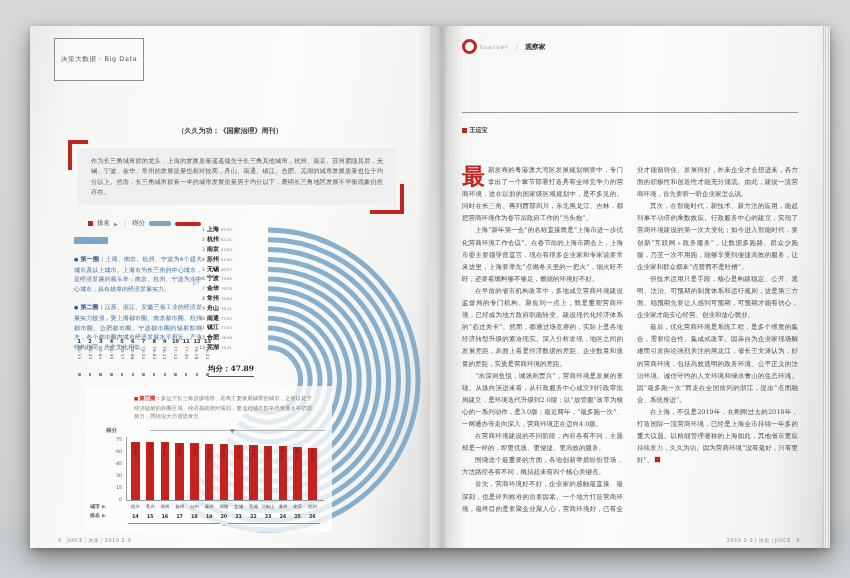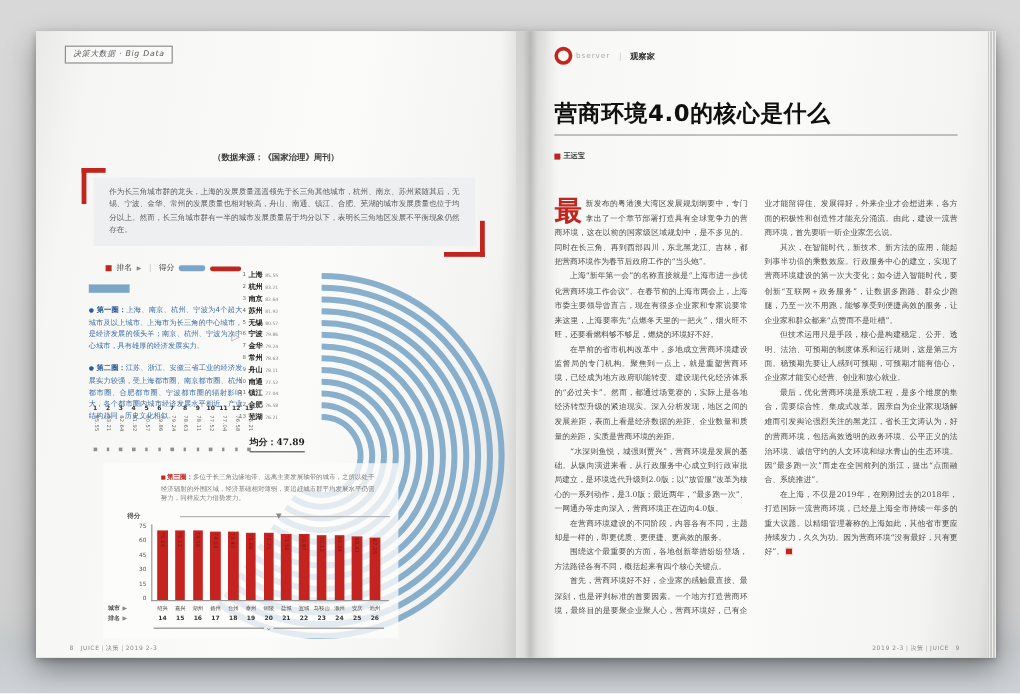--- a/index.html
+++ b/index.html
@@ -12,21 +12,21 @@
   .page-left{background:linear-gradient(100deg,#e9e9e8 0%,#f6f6f5 10%,#fbfbfa 55%,#f3f3f2 85%,#dededd 99%);}
   .page-right{background:linear-gradient(95deg,#e2e2e1 0%,#f7f7f6 7%,#fbfbfa 50%,#f4f4f3 85%,#e3e3e2 96%,#cfcfce 100%);}
   .gutter{position:absolute;left:388px;top:0;width:48px;height:522px;pointer-events:none;
     background:linear-gradient(90deg,rgba(0,0,0,0) 0%,rgba(0,0,0,.10) 38%,rgba(0,0,0,.22) 50%,rgba(0,0,0,.10) 62%,rgba(0,0,0,0) 100%);}
   .edge-stack{position:absolute;right:0;top:0;width:7px;height:100%;pointer-events:none;
     background:repeating-linear-gradient(90deg,#c9c9c8 0 1px,#efefee 1px 2.4px);}
   .abs{position:absolute;}
 
   
   .tagbox{left:24px;top:12px;border:1px solid #8f8f8f;color:#5a5a5a;font-size:6.5px;
-    padding:2px 6px;letter-spacing:.6px;background:rgba(255,255,255,.4);font-style:italic;}
+    padding:16px 6px;letter-spacing:.6px;background:rgba(255,255,255,.4);}
   .l-title{left:0;top:70px;width:400px;text-align:center;font-family:"DejaVu Serif",serif;
     font-weight:bold;font-size:14.5px;color:#161616;letter-spacing:1px;}
   .l-subtitle{left:0;top:100px;width:400px;text-align:center;font-family:"DejaVu Serif",serif;
     font-weight:bold;font-size:7px;color:#3a3a3a;}
   .introbox{left:48px;top:122px;width:318px;background:#edeff1;padding:8px 13px;box-sizing:border-box;}
   .introbox .txt{font-size:6.3px;line-height:10.3px;color:#5c5c5c;text-align:justify;}
   .br-tl{position:absolute;left:-10px;top:-8px;width:16px;height:26px;
     border-left:4px solid #c0261e;border-top:4px solid #c0261e;}
   .br-br{position:absolute;right:-8px;bottom:-9px;width:30px;height:26px;
     border-right:4px solid #c0261e;border-bottom:4px solid #c0261e;}
@@ -108,21 +108,21 @@
     outline:1px solid #f0d9d8;}
 </style>
 </head>
 <body>
 
 <div class="stage">
   <div class="spread">
 
     <div class="page page-left">
       <div class="abs tagbox">决策大数据 · Big Data</div>
-      <div class="abs l-subtitle">（数据来源：《国家治理》周刊）</div>
+      <div class="abs l-subtitle">（久久为功：《国家治理》周刊）</div>
 
       <div class="abs introbox">
         <div class="br-tl"></div>
         <div class="br-br"></div>
         <div class="txt">作为长三角城市群的龙头，上海的发展质量遥遥领先于长三角其他城市，杭州、南京、苏州紧随其后，无锡、宁波、金华、常州的发展质量也相对较高，舟山、南通、镇江、合肥、芜湖的城市发展质量也位于均分以上。然而，长三角城市群有一半的城市发展质量居于均分以下，表明长三角地区发展不平衡现象仍然存在。</div>
       </div>
 
       <div class="abs legend">
         <span class="lg-sq"></span>
         <span>排名</span>
@@ -470,21 +470,20 @@
     </div>
 
     <div class="page page-right">
       <div class="abs masthead">
         <span class="mh-o"></span>
         <span class="mh-rest">bserver</span>
         <span class="mh-div">｜</span>
         <span class="mh-section">观察家</span>
       </div>
 
-      <div class="abs r-title">营商环境4.0的核心是什么</div>
       <div class="abs r-rule"></div>
 
       <div class="abs author">
         <span class="au-sq"></span>
         <span class="au-name">王运宝</span>
       </div>
 
       <div class="abs article">
         <p class="p-first"><span class="dropcap">最</span><span>新发布的粤港澳大湾区发展规划纲要中，专门拿出了一个章节部署打造具有全球竞争力的营商环境，这在以前的国家级区域规划中，是不多见的。同时在长三角、再到西部四川，东北黑龙江、吉林，都把营商环境作为春节后政府工作的“当头炮”。</span></p>
         <span style="display:contents">

